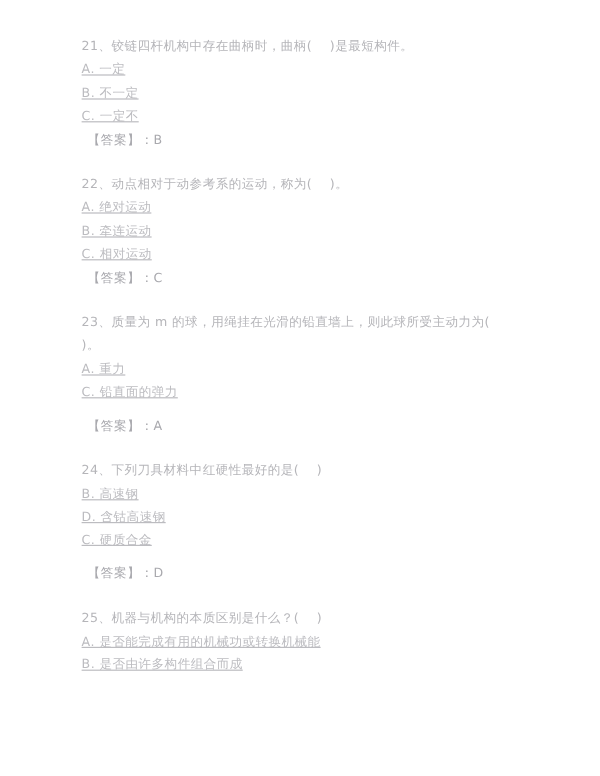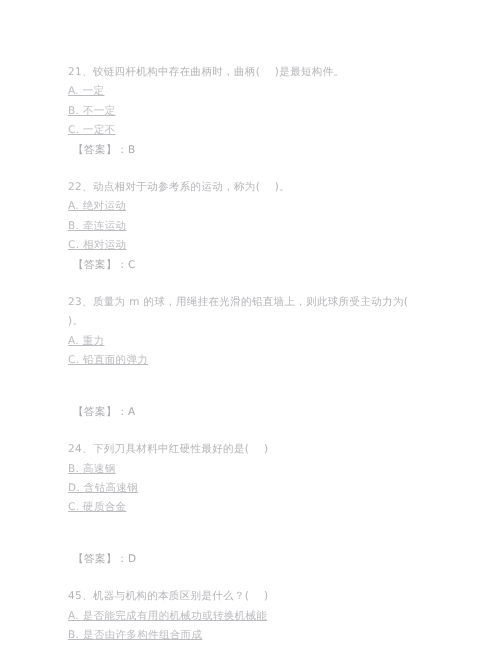--- a/index.html
+++ b/index.html
@@ -12,21 +12,21 @@
     background: #ffffff;
     font-family: "DejaVu Sans", "Liberation Sans", sans-serif;
     overflow: hidden;
   }
   .page {
     position: relative;
     width: 500px;
     height: 647px;
     background: #ffffff;
     box-sizing: border-box;
-    padding: 63px 64px 0 68px;
+    padding: 30px 64px 0 68px;
   }
   .doc-body {
     width: 370px;
   }
   .q-block {
     margin: 0 0 18px 0;
   }
   .q-block:last-child {
     margin-bottom: 0;
   }
@@ -45,21 +45,21 @@
   .option {
     color: #bcbcc0;
     text-decoration: underline;
   }
   .answer {
     color: #a9a9ae;
     padding-left: 5px;
     letter-spacing: 0.5px;
   }
   .answer-gap {
-    margin-top: 32px;
+    margin-top: 8px;
   }
 </style>
 </head>
 <body>
 
 <div class="page">
   <div class="doc-body">
 
     <div class="q-block">
       <div class="line stem">21、铰链四杆机构中存在曲柄时，曲柄(    )是最短构件。</div>
@@ -86,20 +86,20 @@
 
     <div class="q-block">
       <div class="line stem">24、下列刀具材料中红硬性最好的是(    )</div>
       <div class="line option">B. 高速钢</div>
       <div class="line option">D. 含钴高速钢</div>
       <div class="line option">C. 硬质合金</div>
       <div class="line answer answer-gap">【答案】：D</div>
     </div>
 
     <div class="q-block">
-      <div class="line stem">45、机器与机构的本质区别是什么？(    )</div>
+      <div class="line stem">25、机器与机构的本质区别是什么？(    )</div>
       <div class="line option">A. 是否能完成有用的机械功或转换机械能</div>
       <div class="line option">B. 是否由许多构件组合而成</div>
 
     </div>
 
   </div>
 </div>
 
 </body></html>

